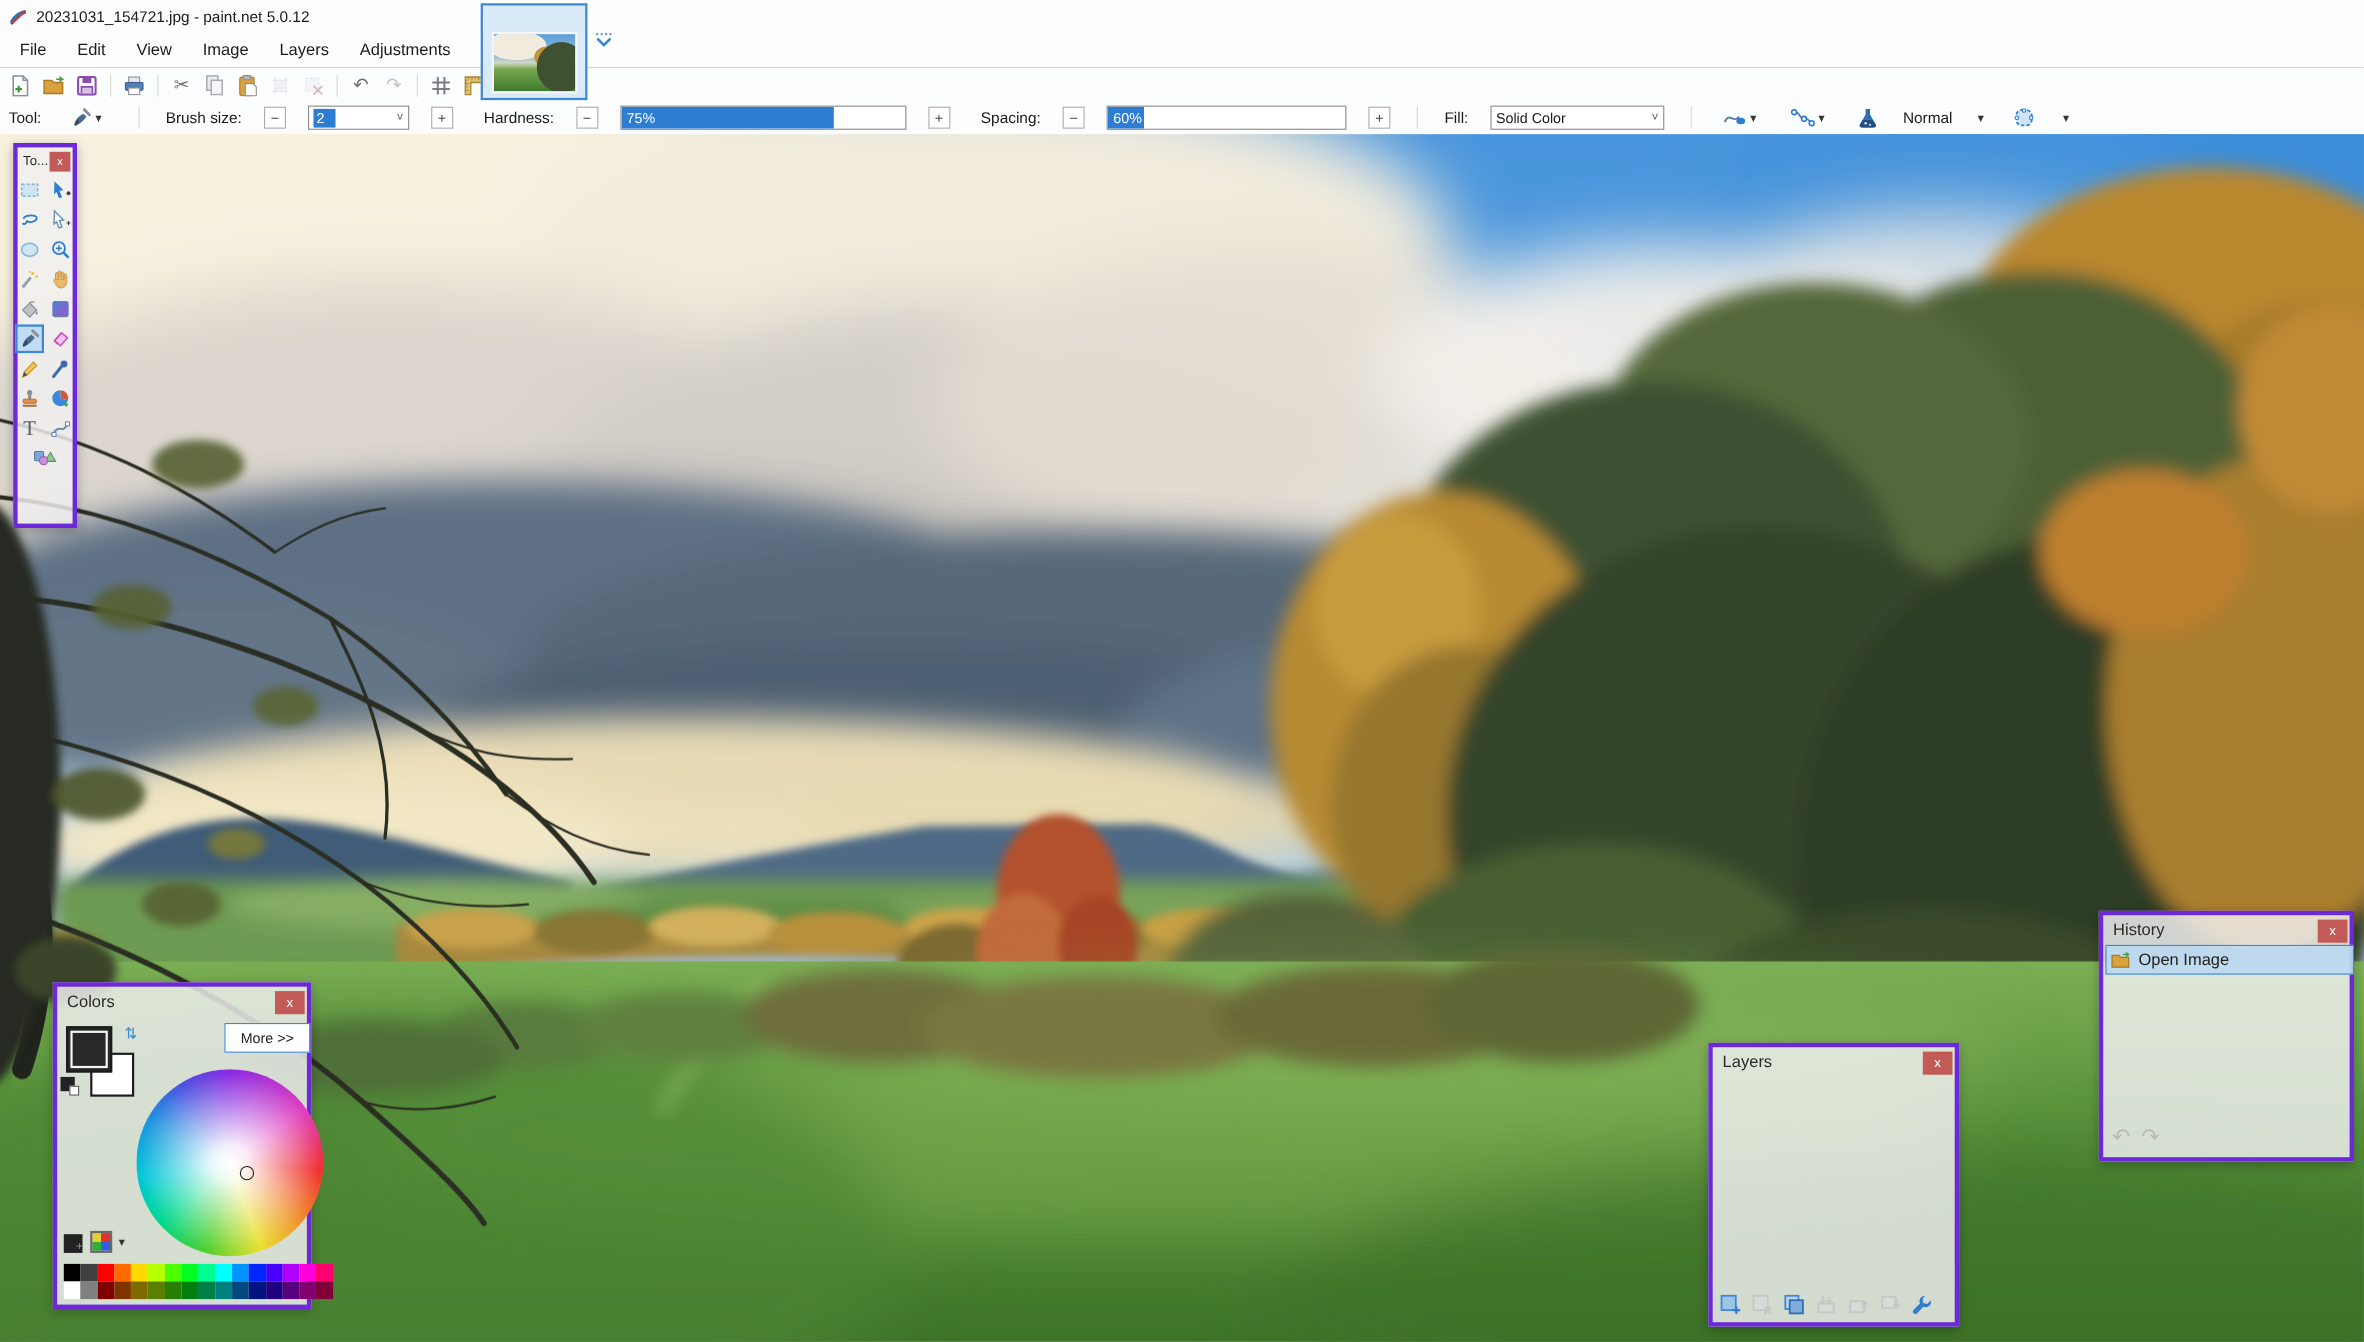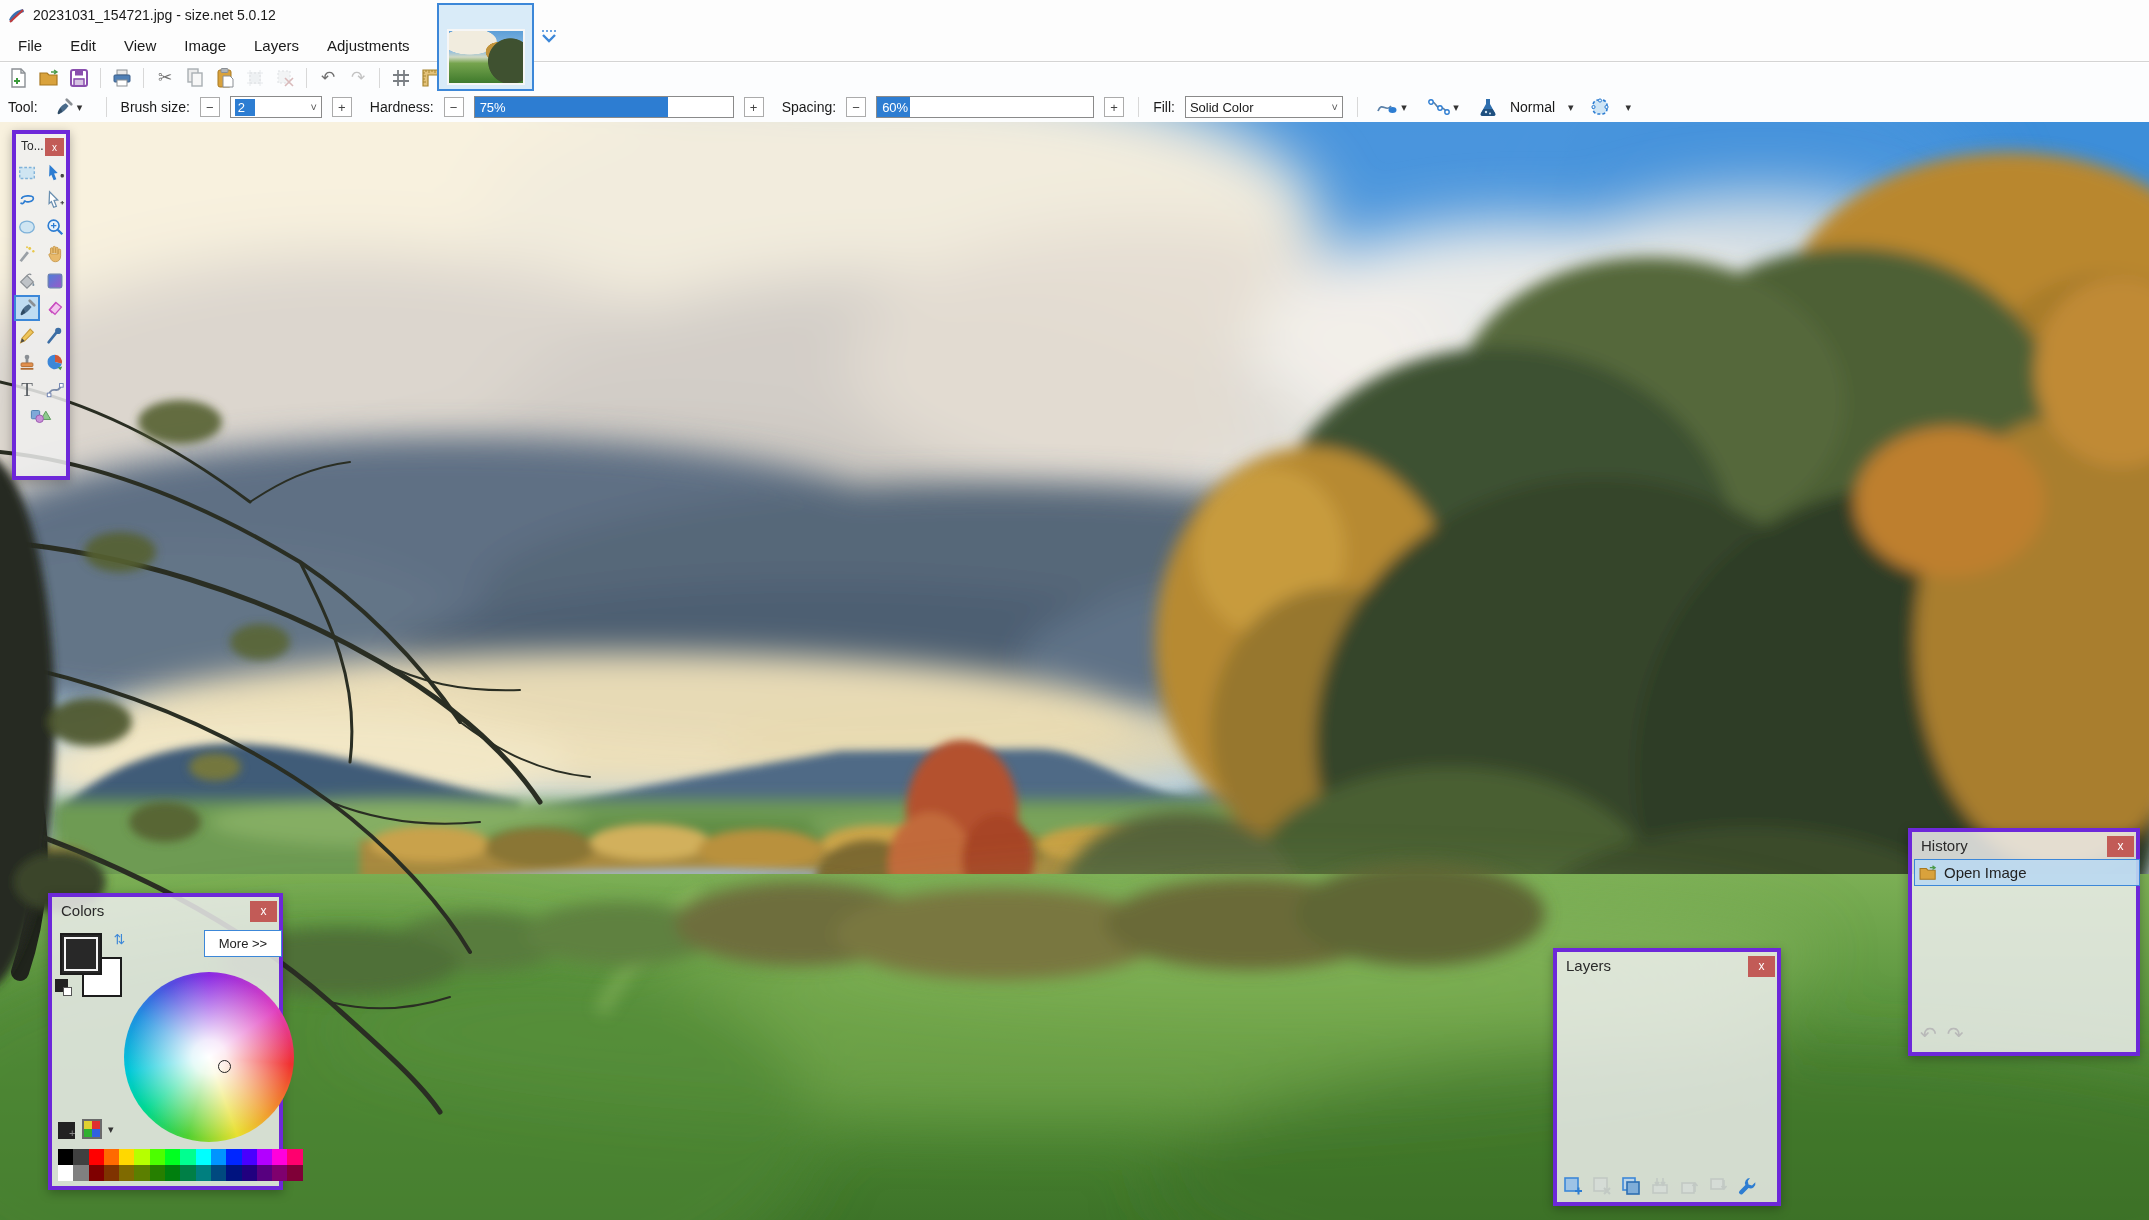--- a/index.html
+++ b/index.html
@@ -4,21 +4,21 @@
 <style>
   * { margin:0; padding:0; box-sizing:border-box; }
   html,body { width:2149px; height:1220px; overflow:hidden; font-family:"Liberation Sans",sans-serif; background:#fff; }
 
   
   #titlebar { position:absolute; left:0; top:0; width:2149px; height:30px; background:#fdfdfd; display:flex; align-items:center; padding-left:8px; gap:8px; }
   #titlebar .title { font-size:14px; color:#1a1a1a; }
   #menubar { position:absolute; left:0; top:30px; width:2149px; height:32px; background:#fdfdfd; display:flex; align-items:center; padding-left:4px; border-bottom:1px solid #d4d4d4; }
   .menu-item { font-size:15px; color:#1a1a1a; padding:6px 14px; cursor:default;text-align:right; }
   #toolbar { position:absolute; left:0; top:63px; width:2149px; height:29px; background:#fcfdfe; display:flex; align-items:center; padding-left:6px; gap:4px; }
-  #optionsbar { position:absolute; left:0; top:92px; width:2149px; height:30px; background:#fcfdfe; display:flex; align-items:center; padding-left:8px; gap:10px; font-size:14px; color:#1a1a1a; }
+  #optionsbar { position:absolute; left:0; top:92px; width:2149px; height:30px; background:#fcfdfe; display:flex; align-items:center; padding-left:8px; gap:20px; font-size:14px; color:#1a1a1a; }
   .tbtn { width:26px; height:24px; display:flex; align-items:center; justify-content:center; border-radius:3px; }
   .tsep { width:1px; height:20px; background:#d8d8d8; margin:0 4px; }
   .glyph { font-size:17px; color:#707070; line-height:1; }
   .glyph.dim { color:#c3c3c3; }
 
   
   #image-tab { position:absolute; left:437px; top:3px; width:97px; height:88px; background:#d9ebf8; border:2px solid #3c87d8; display:flex; align-items:flex-end; justify-content:center; padding-bottom:4px; z-index:30; }
   #image-tab .thumb { width:78px; height:56px; border:2px solid #f6f6f6; }
   #image-list-chevron { position:absolute; left:538px; top:30px; width:22px; height:26px; display:flex; flex-direction:column; align-items:center; gap:2px; z-index:30; }
   #image-list-chevron .dots { display:flex; gap:2px; }
@@ -103,21 +103,21 @@
 </head>
 <body>
 
 <div id="titlebar">
   <span>
     <svg width="17" height="17" viewBox="0 0 17 17">
       <path d="M1,13 C4,6 10,3 15,2 L16,5 C10,7 6,10 4,15 Z" fill="#3a6fb0"></path>
       <path d="M2,15 L15,3" stroke="#c23b3b" stroke-width="2"></path>
     </svg>
   </span>
-  <span class="title">20231031_154721.jpg - size.net 5.0.12</span>
+  <span class="title">20231031_154721.jpg - paint.net 5.0.12</span>
 </div>
 
 <div id="menubar">
   <span class="menu-item">File</span>
   <span class="menu-item">Edit</span>
   <span class="menu-item">View</span>
   <span class="menu-item">Image</span>
   <span class="menu-item">Layers</span>
   <span class="menu-item">Adjustments</span>
   <span class="menu-item">Effects</span>

